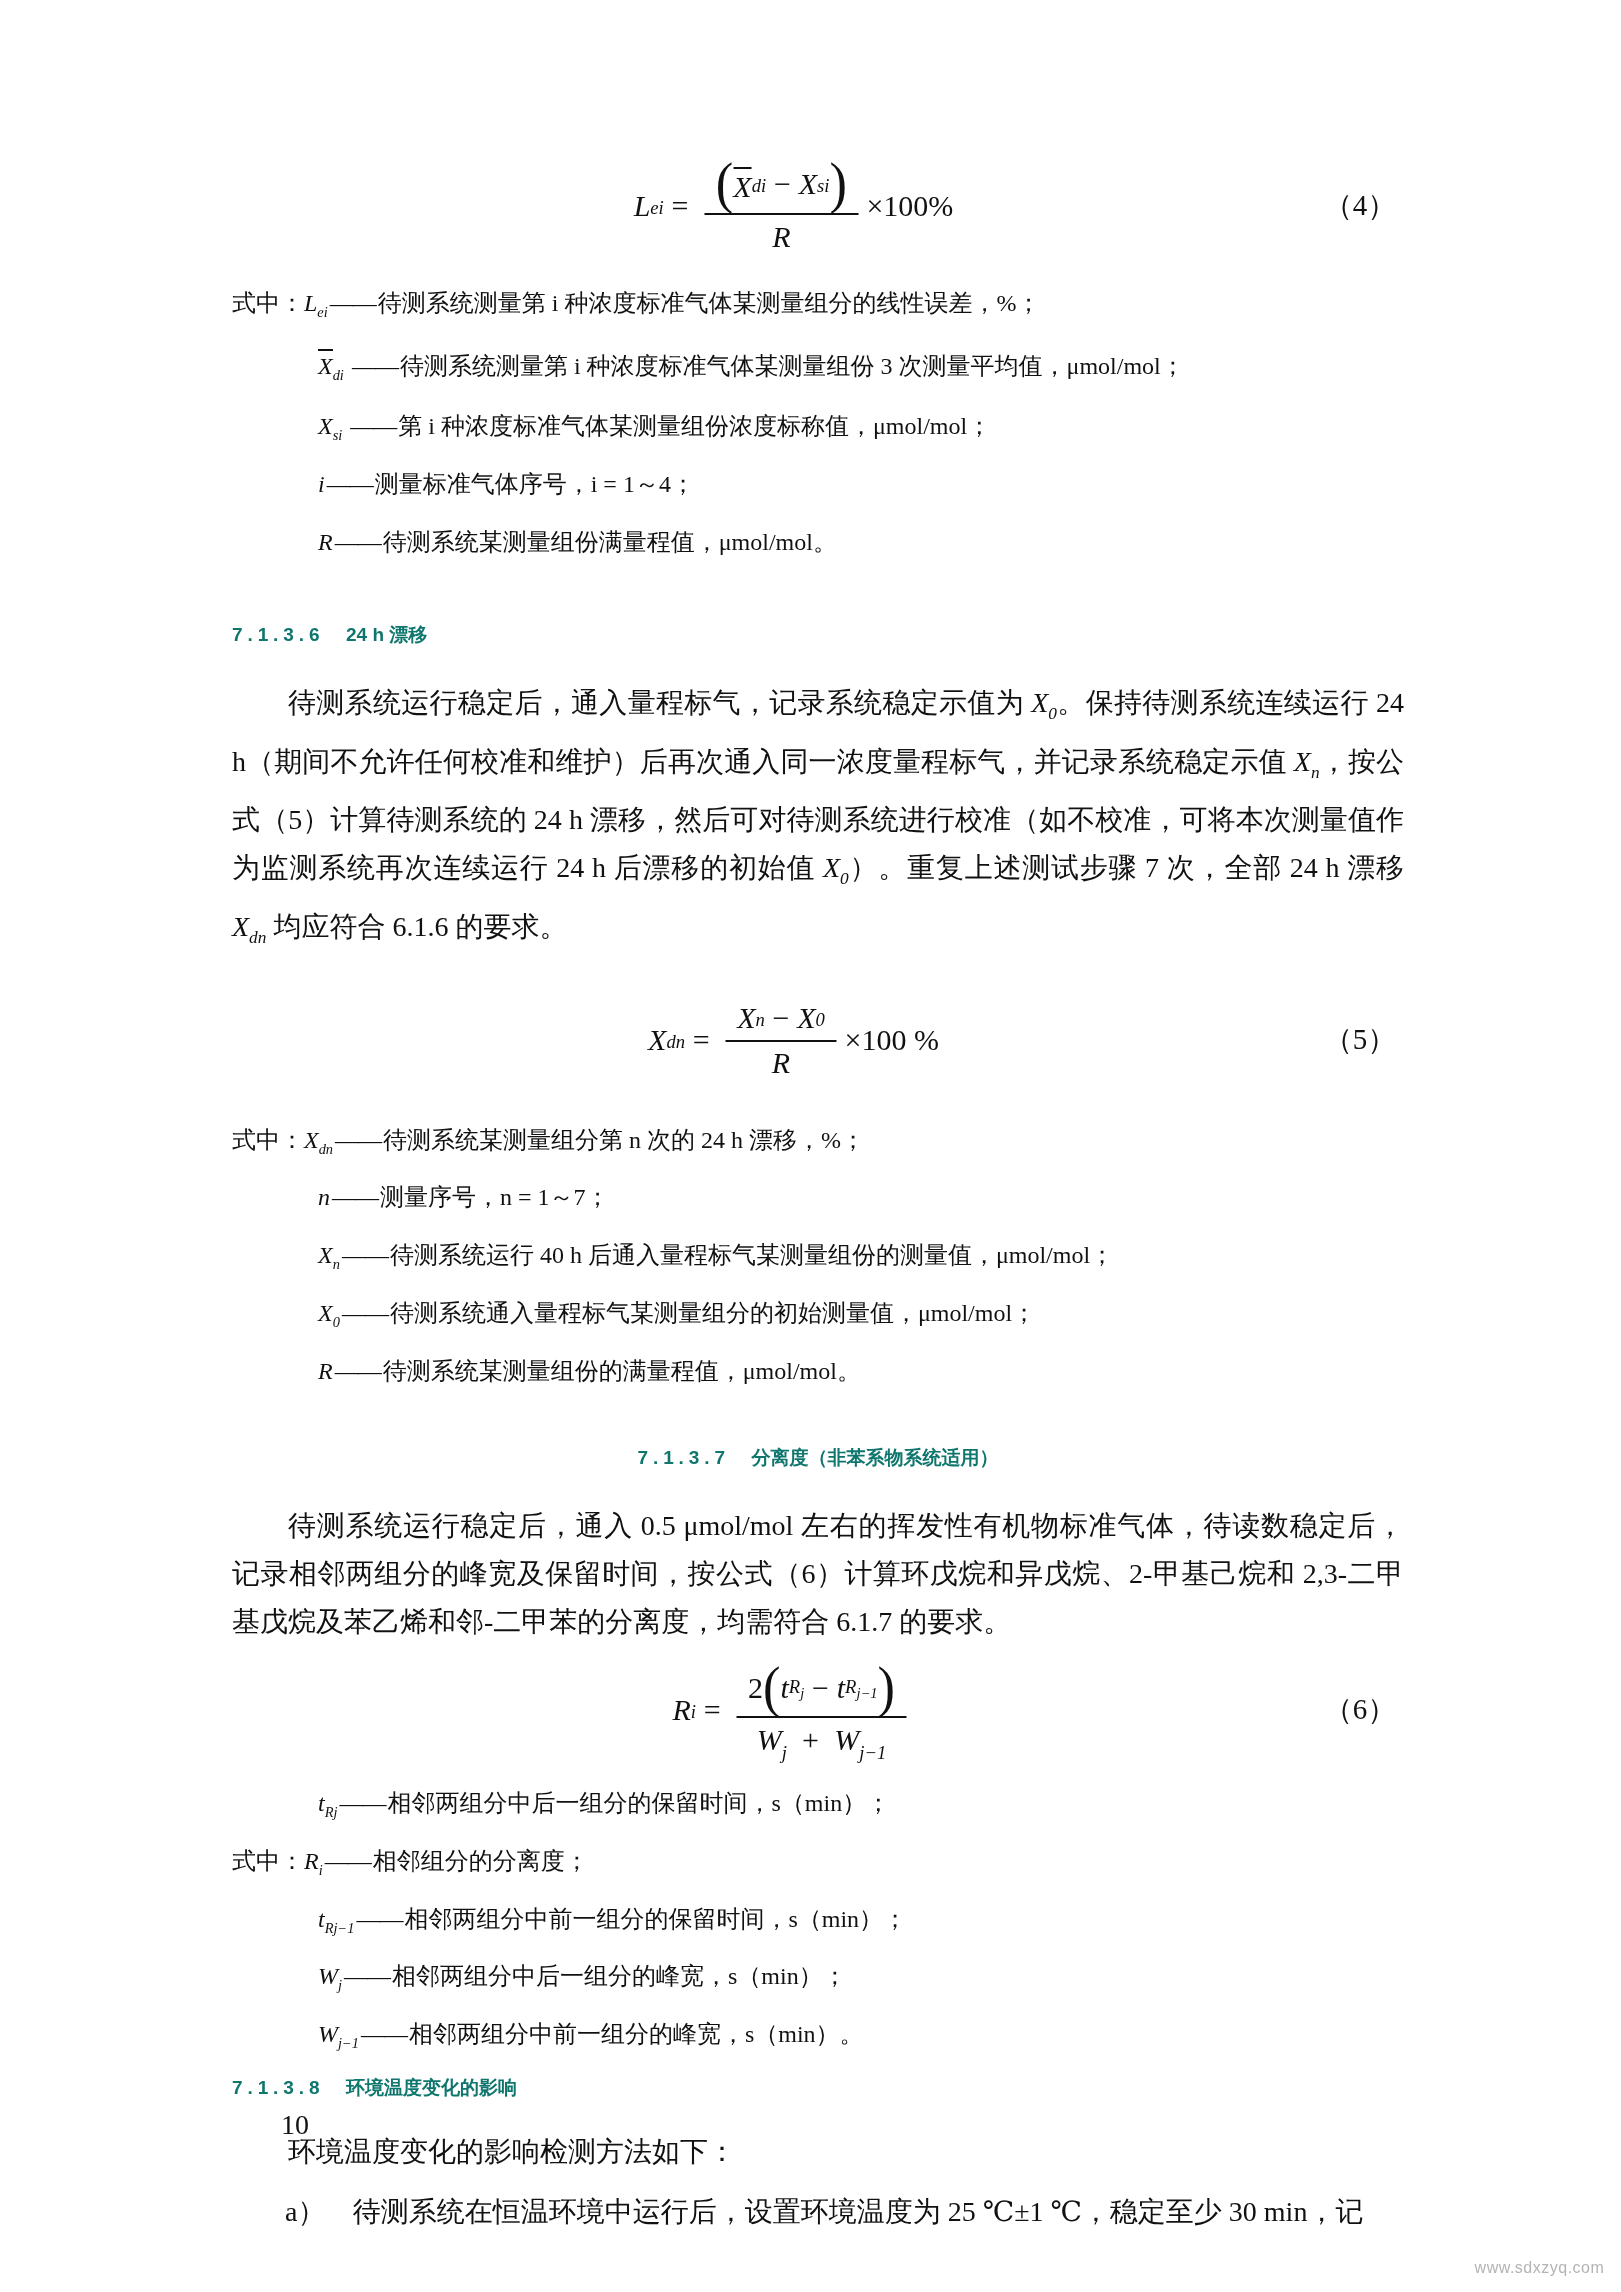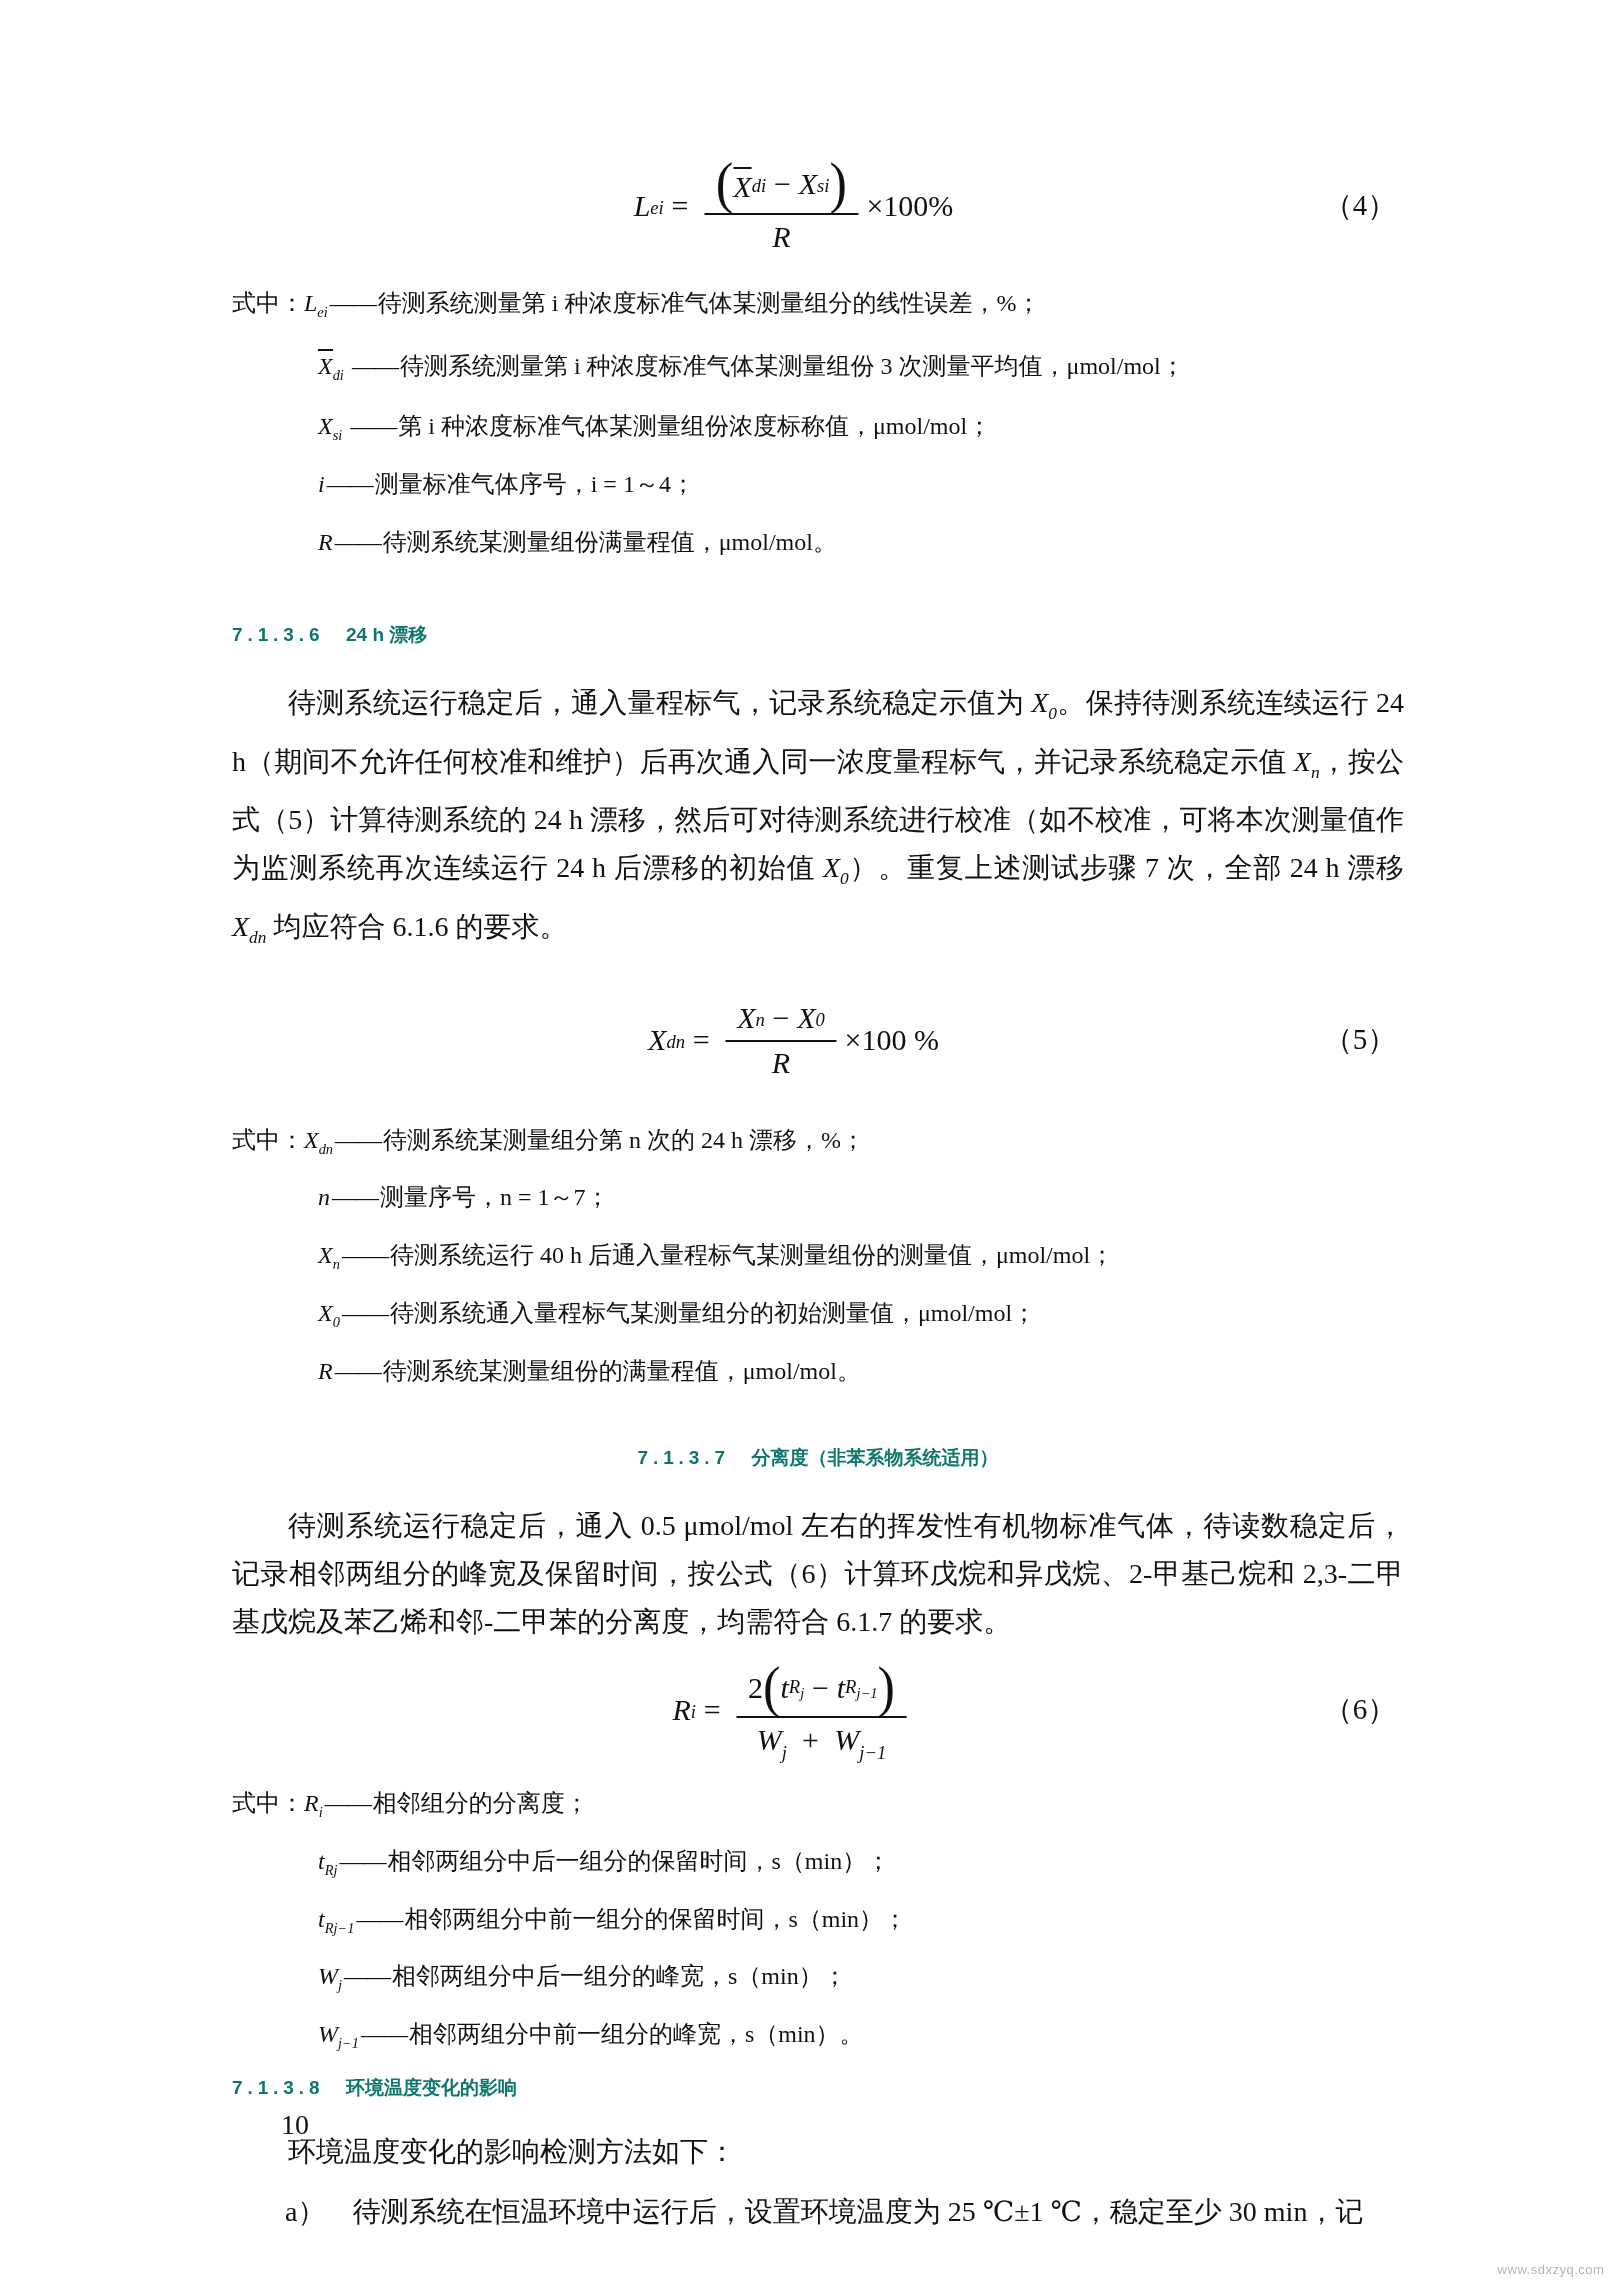--- a/index.html
+++ b/index.html
@@ -47,21 +47,21 @@
   .para{font-size:28px;line-height:48px;text-align:justify;text-indent:2em;margin:25.5px 0 0;}
   .para .mvar{font-style:italic;}
   .para sub{font-size:0.62em;font-style:italic;}
   .intro-line{font-size:28px;line-height:48px;text-indent:2em;margin-top:21.6px;}
   .list-item{display:flex;font-size:28px;line-height:48px;margin-top:11.8px;padding-left:53px;}
   .list-item .label{flex:none;margin-right:27.4px;}
 
   
   .page-number{position:absolute;left:281px;top:2109px;font-size:28px;}
   .watermark{position:absolute;right:16.7px;bottom:15.7px;font-family:"Liberation Sans","DejaVu Sans",sans-serif;
-             font-size:13px;color:#b4b4b4;letter-spacing:0.5px;}
+             font-size:16px;color:#b4b4b4;letter-spacing:0.5px;}
 </style>
 </head>
 <body>
 
 <div class="page">
   <div class="content">
 
     <div class="eq-block" id="eq4">
       <span class="eq">
         <span class="mvar">L</span>
@@ -170,25 +170,25 @@
             <span class="mvar">W</span><sub class="msub">j</sub>
             <span class="mop">+</span>
             <span class="mvar">W</span><sub class="msub">j−1</sub>
           </span>
         </span>
       </span>
       <span class="eq-no">（6）</span>
     </div>
 
     <div class="defs" id="defs6">
+      <div class="def-row cont">
+        <span class="dsym">t</span><sub>Rj</sub><span class="ddash">——</span><span>相邻两组分中后一组分的保留时间，s（min）；</span>
+      </div>
       <div class="def-row">
         <span>式中：</span><span class="dsym">R</span><sub>i</sub><span class="ddash">——</span><span>相邻组分的分离度；</span>
-      </div>
-      <div class="def-row cont">
-        <span class="dsym">t</span><sub>Rj</sub><span class="ddash">——</span><span>相邻两组分中后一组分的保留时间，s（min）；</span>
       </div>
       <div class="def-row cont">
         <span class="dsym">t</span><sub>Rj−1</sub><span class="ddash">——</span><span>相邻两组分中前一组分的保留时间，s（min）；</span>
       </div>
       <div class="def-row cont">
         <span class="dsym">W</span><sub>j</sub><span class="ddash">——</span><span>相邻两组分中后一组分的峰宽，s（min）；</span>
       </div>
       <div class="def-row cont">
         <span class="dsym">W</span><sub>j−1</sub><span class="ddash">——</span><span>相邻两组分中前一组分的峰宽，s（min）。</span>
       </div>

